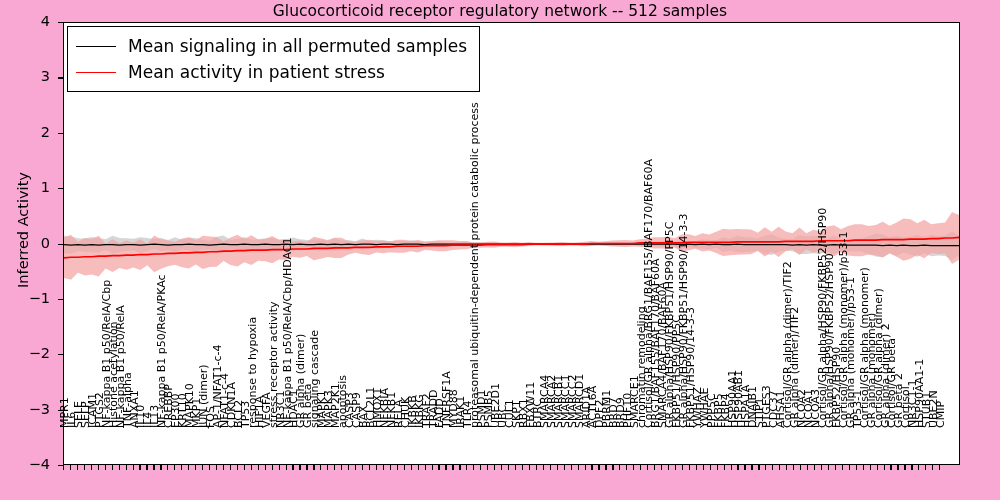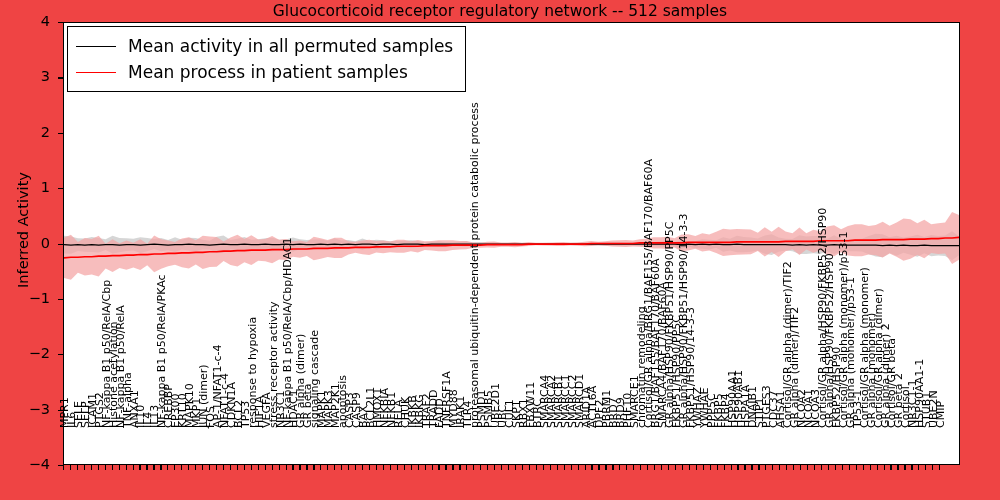--- a/index.html
+++ b/index.html
@@ -1,17 +1,17 @@
 <!DOCTYPE html>
 <html><head>
 <meta charset="utf-8">
 <style>
   html,body{margin:0;padding:0;background:#ffffff;}
   body{width:1000px;height:500px;overflow:hidden;font-family:"DejaVu Sans",sans-serif;}
-  #fig{position:relative;width:1000px;height:500px;background:#ef4444;}
+  #fig{position:relative;width:1000px;height:500px;background:#f9a8d4;}
 
   #title{
     position:absolute;left:0;top:2px;width:1000px;text-align:center;
     font-size:15.5px;color:#000;white-space:nowrap;
   }
 
   
   #axes{
     position:absolute;left:63px;top:22px;width:897px;height:443px;
     border:1.2px solid #000;box-sizing:border-box;overflow:hidden;background:#fff;
@@ -342,21 +342,21 @@
       <div class="xtickline" style="left: 862.233px;"></div>
       <div class="xtick" style="left: 865.186px; bottom: 37px;">UBE2N</div>
       <div class="xtickline" style="left: 869.186px;"></div>
       <div class="xtick" style="left: 872.14px; bottom: 37px;">CMIP</div>
       <div class="xtickline" style="left: 876.14px;"></div>
     </div>
 
   <div id="legend">
     <div class="legrow">
       <span class="legline"></span>
-      <span class="legtxt">Mean activity in all permuted samples</span>
+      <span class="legtxt">Mean signaling in all permuted samples</span>
     </div>
     <div class="legrow">
       <span class="legline red"></span>
-      <span class="legtxt">Mean process in patient samples</span>
+      <span class="legtxt">Mean activity in patient stress</span>
     </div>
   </div>
 
 </div>
 
 </body></html>

